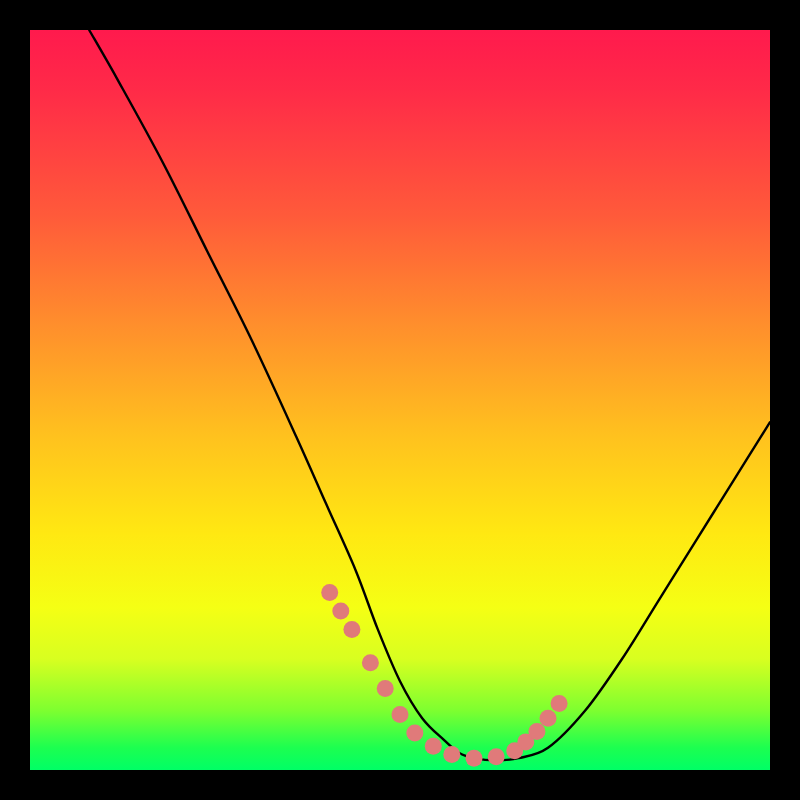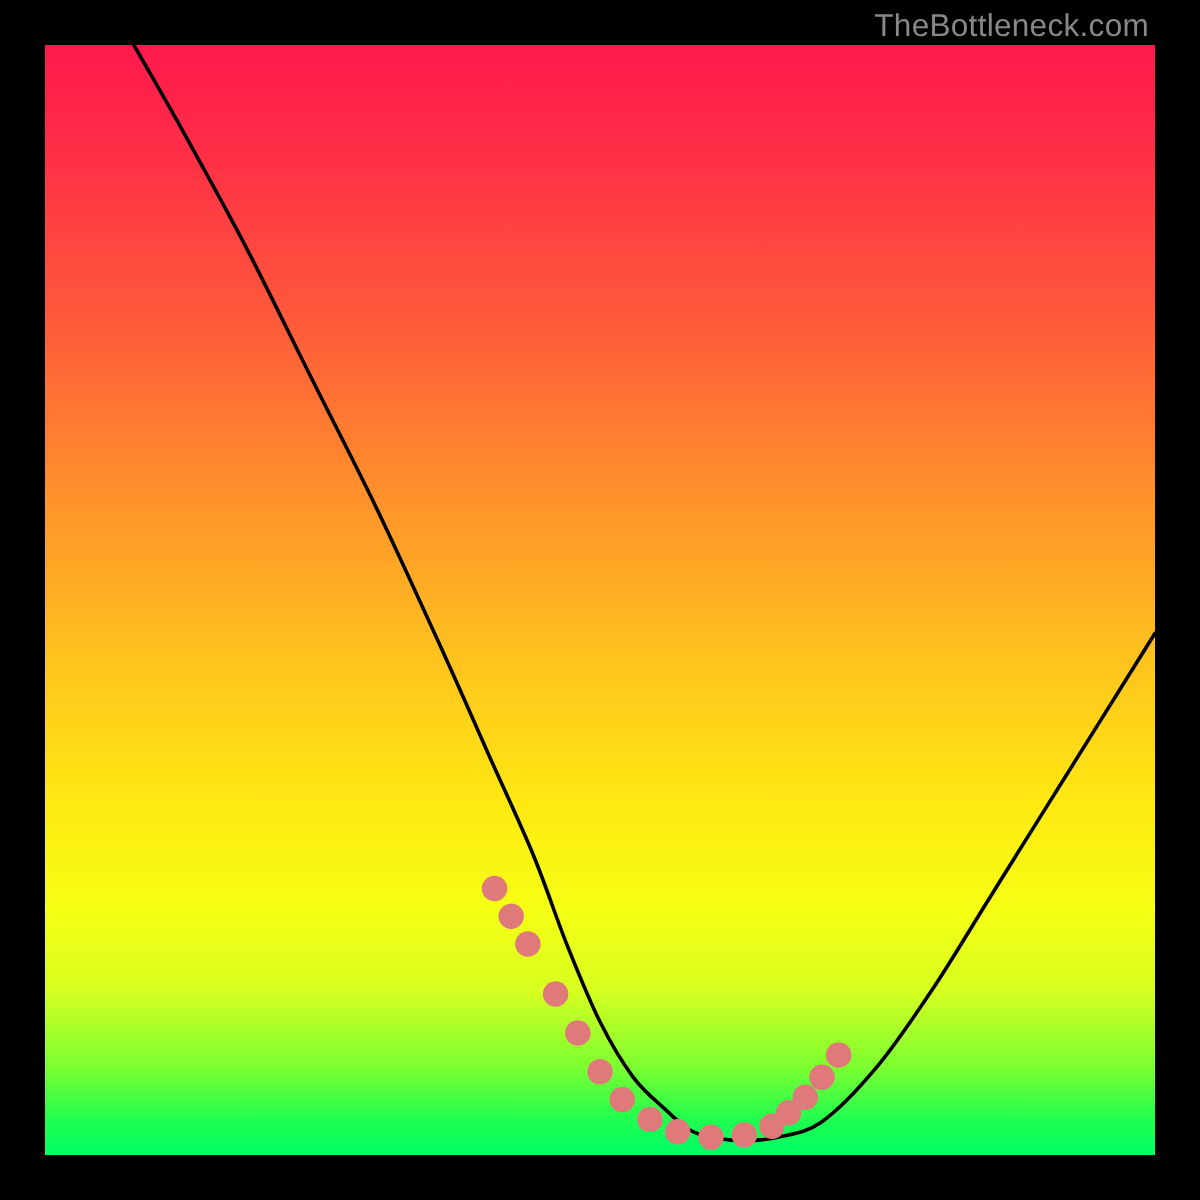--- a/index.html
+++ b/index.html
@@ -56,21 +56,20 @@
     width: 740px;
     height: 740px;
     overflow: visible;
   }
 </style>
 </head>
 <body>
 
 <div class="frame">
 
-  <div class="watermark">TheBottleneck.com</div>
 
   <div class="plot-area">
     <svg class="overlay" viewBox="0 0 740 740">
       <path id="curve-path" fill="none" stroke="#000" stroke-width="2.4" stroke-linecap="round" d="M 59.2,0 C 64.13333333333334,8.633333333333326 76.46666666666667,29.599999999999948 88.8,51.799999999999955 C 101.13333333333333,73.99999999999996 118.39999999999999,104.83333333333337 133.2,133.20000000000005 C 148,161.56666666666672 162.79999999999998,192.4 177.6,222 C 192.4,251.6 207.2,279.9666666666667 222,310.8 C 236.8,341.6333333333333 254.06666666666663,379.8666666666667 266.4,407 C 278.7333333333333,434.1333333333333 286.1333333333333,451.40000000000003 296,473.6 C 305.8666666666667,495.8 316.9666666666667,519.2333333333333 325.6,540.2 C 334.23333333333335,561.1666666666667 340.4,580.9 347.79999999999995,599.4 C 355.19999999999993,617.9 362.59999999999997,636.4000000000001 370,651.2 C 377.40000000000003,666 384.80000000000007,678.3333333333334 392.20000000000005,688.2 C 399.6,698.0666666666667 408.23333333333335,704.6033333333334 414.40000000000003,710.4 C 420.5666666666667,716.1966666666666 424.26666666666665,720.02 429.2,722.98 C 434.1333333333333,725.94 437.8333333333333,726.9266666666666 444,728.16 C 450.1666666666667,729.3933333333333 458.79999999999995,730.38 466.2,730.38 C 473.6,730.38 479.7666666666667,730.2566666666667 488.40000000000003,728.16 C 497.03333333333336,726.0633333333333 506.9,725.6933333333333 518,717.8 C 529.1,709.9066666666666 542.6666666666666,695.5999999999999 555,680.8 C 567.3333333333334,666 579.6666666666666,647.5 592,629 C 604.3333333333334,610.5 616.6666666666666,589.5333333333333 629,569.8 C 641.3333333333334,550.0666666666666 653.6666666666666,530.3333333333334 666,510.6 C 678.3333333333334,490.8666666666667 690.6666666666666,471.1333333333333 703,451.4 C 715.3333333333334,431.66666666666663 733.8333333333334,402.0666666666667 740,392.20000000000005"></path>
       <g id="markers">
           <circle cx="299.70000000000005" cy="562.4" r="8.5" fill="#e07a7a"></circle>
           <circle cx="310.8" cy="580.9" r="8.5" fill="#e07a7a"></circle>
           <circle cx="321.9" cy="599.4" r="8.5" fill="#e07a7a"></circle>
           <circle cx="340.40000000000003" cy="632.7" r="8.5" fill="#e07a7a"></circle>
           <circle cx="355.2" cy="658.6" r="8.5" fill="#e07a7a"></circle>

